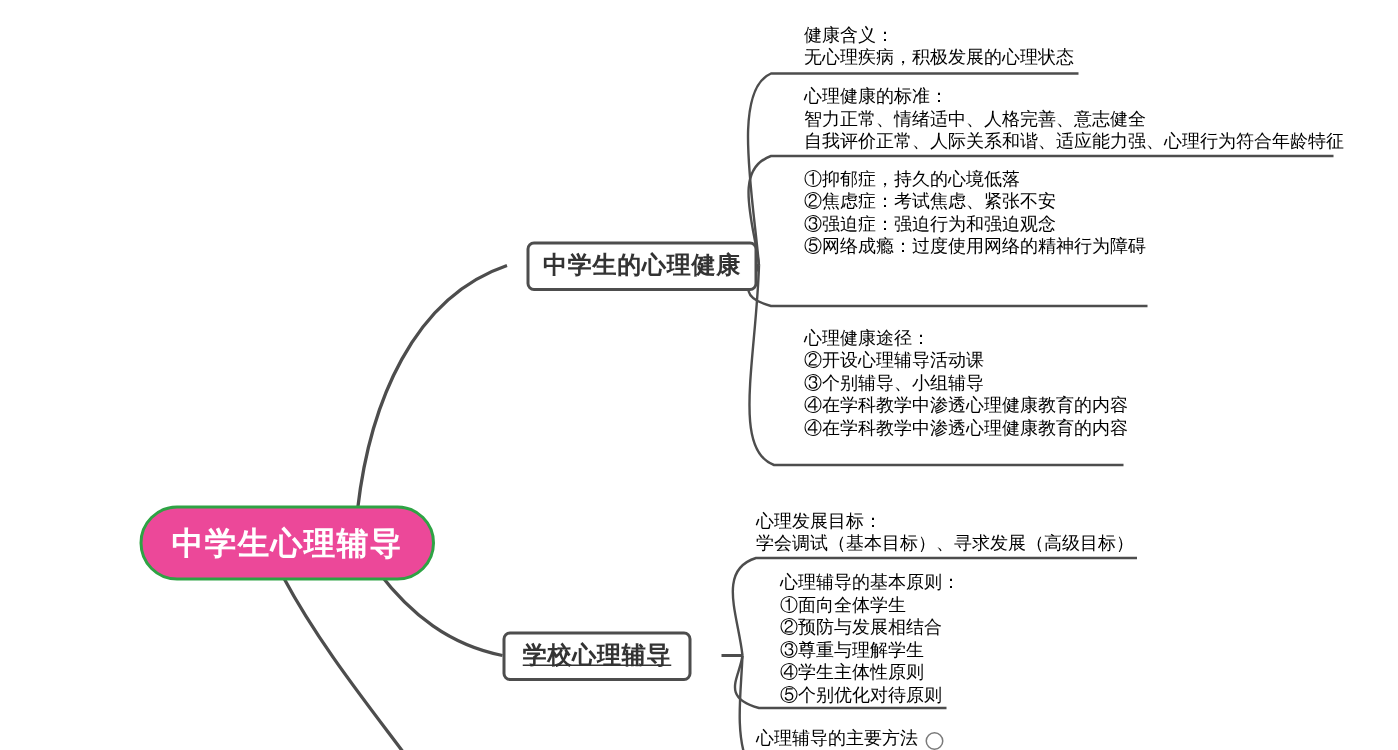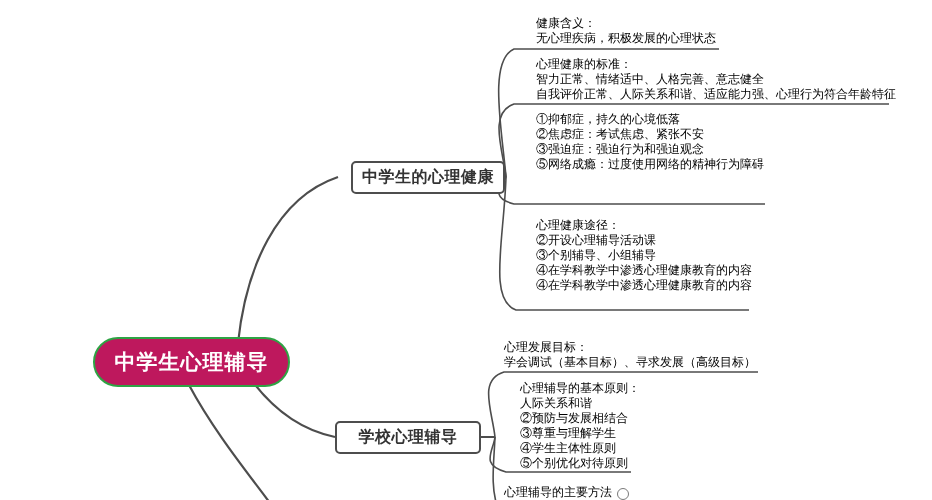--- a/index.html
+++ b/index.html
@@ -6,34 +6,34 @@
   #canvas{
     position:relative;
     width:932px;height:500px;
     overflow:hidden;
     background:#ffffff;
     font-family:"Liberation Sans",sans-serif;
   }
   #wires{position:absolute;left:0;top:0;width:932px;height:500px;}
   .root-node{
     position:absolute;left:93px;top:337px;width:197px;height:50px;
-    background:#be185d;border:2px solid #2ea344;box-sizing:border-box;
+    background:#ec4899;border:2px solid #2ea344;box-sizing:border-box;
     border-radius:26px;display:flex;align-items:center;justify-content:center;
     color:#ffffff;font-size:21px;font-weight:bold;letter-spacing:1px;
     cursor:pointer;
   }
   .branch-box{
     position:absolute;box-sizing:border-box;
     background:#ffffff;border:2px solid #4d4d4d;border-radius:5px;
     display:flex;align-items:center;justify-content:center;
     color:#333333;font-size:16px;font-weight:bold;letter-spacing:0.5px;
     cursor:pointer;
   }
   #branch1{left:338px;top:161px;width:154px;height:33px;margin-left:13px;}
-  #branch2{left:335px;top:421px;width:146px;height:33px;}
+  #branch2{left:335px;top:421px;width:126px;height:33px;text-decoration:underline;}
   .leaf{
     position:absolute;
     color:#000000;font-size:12px;line-height:15px;
     white-space:nowrap;cursor:pointer;
   }
   .leaf div{white-space:nowrap;}
   .partial-badge{
     position:absolute;left:617px;top:488px;width:12px;height:12px;
     border:1px solid #7a7a7a;border-radius:50%;box-sizing:border-box;
     background:#ffffff;
@@ -101,21 +101,21 @@
     <div>④在学科教学中渗透心理健康教育的内容</div>
   </div>
 
   <div class="leaf" style="left:504px;top:340px;">
     <div>心理发展目标：</div>
     <div>学会调试（基本目标）、寻求发展（高级目标）</div>
   </div>
 
   <div class="leaf" style="left:520px;top:381px;">
     <div>心理辅导的基本原则：</div>
-    <div>人际关系和谐</div>
+    <div>①面向全体学生</div>
     <div>②预防与发展相结合</div>
     <div>③尊重与理解学生</div>
     <div>④学生主体性原则</div>
     <div>⑤个别优化对待原则</div>
   </div>
 
   <div class="leaf" style="left:504px;top:485px;">
     <div>心理辅导的主要方法</div>
   </div>
 

